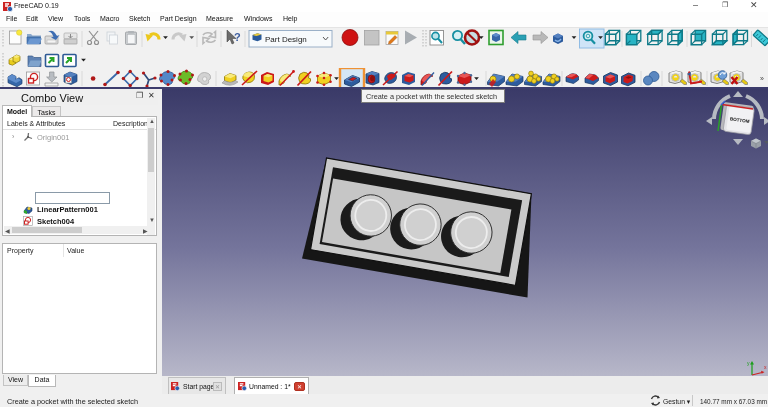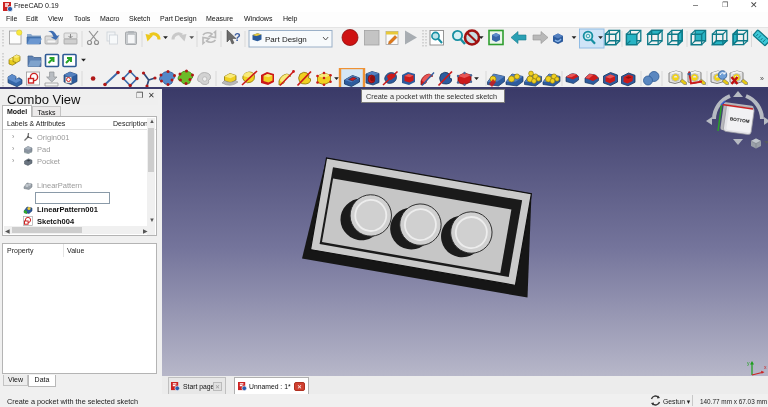--- a/index.html
+++ b/index.html
@@ -7,21 +7,21 @@
 body { font-family:"Liberation Sans", sans-serif; position:relative; background:#f1f1f1; }
 #titlebar { position:absolute; left:0; top:0; width:768px; height:12px; background:#ffffff; }
 #titletext { position:absolute; left:14px; top:2px; font-size:7px; color:#111; }
 .winbtn { position:absolute; top:0px; color:#444; font-size:9px; }
 #menubar { position:absolute; left:0; top:12px; width:768px; height:16px; background:#fdfdfd; border-bottom:1px solid #e4e4e4; }
 .menuitem { position:absolute; top:3px; font-size:7px; color:#111; }
 #tbarea { position:absolute; left:0; top:28px; width:768px; height:59px; background:#f1f1f1; }
 #navystrip { position:absolute; left:0; top:87px; width:768px; height:2px; background:#3c3c6c; }
 #combo { position:absolute; left:0; top:89px; width:158px; height:305px; background:#f0f0f0; }
 #cvtitle { position:absolute; left:0; top:0; width:158px; height:16px; background:#efefef; }
-#cvtitle span.t { position:absolute; left:7px; top:3px; font-size:13px; color:#111; }
+#cvtitle span.t { position:absolute; left:21px; top:3px; font-size:11px; color:#111; }
 .cvbtn { position:absolute; top:2px; font-size:8px; color:#333; }
 .tab { position:absolute; font-size:7px; color:#111; text-align:center; }
 #tabModel { left:2px; top:16px; width:30px; height:12px; background:#ffffff; border:1px solid #b8b8b8; border-bottom:none; font-weight:bold; padding-top:2px; z-index:2;}
 #tabTasks { left:32px; top:17px; width:29px; height:11px; background:#eceaea; border:1px solid #c4c4c4; border-bottom:none; padding-top:2px;}
 #treebox { position:absolute; left:2px; top:27px; width:155px; height:120px; background:#ffffff; border:1px solid #b4b4b4;padding-left:23px; }
 #treehdr { position:absolute; left:0; top:0; width:153px; height:13px; background:#fff; border-bottom:1px solid #e0e0e0; font-size:7px; color:#222; }
 #treehdr .h1 { position:absolute; left:4px; top:3px; }
 #treehdr .h2 { position:absolute; left:110px; top:3px; }
 .trow { position:absolute; left:0; height:12px; font-size:7.5px; color:#9a9a9a; }
 .trow .exp { position:absolute; left:9px; top:2px; font-size:7px; color:#8a8a8a; }
@@ -404,45 +404,20 @@
         <span class="h2">Description</span>
       </div>
     <div class="trow" style="top:14px;width:146px">
         <span class="exp">›</span>
         <svg class="tico" width="10" height="10" viewBox="0 0 10 10">
           <path d="M5 5 L1.5 8.5 M5 5 L9 6.5 M5 5 L5.5 1" stroke="#707070" stroke-width="1.3" fill="none"></path>
           <circle cx="5" cy="5" r="1" fill="#555"></circle>
         </svg>
         <span class="lbl">Origin001</span>
       </div>
-    <div class="trow" style="top:26px;width:146px">
-        <span class="exp">›</span>
-        <svg class="tico" width="10" height="10" viewBox="0 0 10 10">
-          <path d="M1.5 4.5 l3.5-2 4 1.5 0 3.5 -3.5 2 -4-1.5 z" fill="#8a94a0" stroke="#5a646e" stroke-width="0.5"></path>
-          <path d="M1.5 4.5 l3.5-2 4 1.5 -3.5 1.8 z" fill="#aab4be"></path>
-          <path d="M1 8.5 q4 2 8-0.5" stroke="#9aa" stroke-width="0.8" fill="none"></path>
-        </svg>
-        <span class="lbl">Pad</span>
-      </div>
-    <div class="trow" style="top:38px;width:146px">
-        <span class="exp">›</span>
-        <svg class="tico" width="10" height="10" viewBox="0 0 10 10">
-          <path d="M1.5 5 l4-2.2 3.5 1.4 0 3 -4 2.2 -3.5-1.4 z" fill="#6a7480" stroke="#4a545e" stroke-width="0.5"></path>
-          <path d="M3.5 4.8 l2-1.1 2 0.7 -2 1.1 z" fill="#3a424a"></path>
-        </svg>
-        <span class="lbl">Pocket</span>
-      </div>
-    <div class="trow" style="top:62px;width:146px">
-        <svg class="tico" width="10" height="10" viewBox="0 0 10 10">
-          <path d="M1 7 l3-4 5 1 0 3 -3 2.5 -5-1 z" fill="#9aa2aa" stroke="#6a727a" stroke-width="0.5"></path>
-          <circle cx="4" cy="5.5" r="1.5" fill="#c2c8ce"></circle>
-          <circle cx="6.5" cy="4.5" r="1.2" fill="#c2c8ce"></circle>
-        </svg>
-        <span class="lbl">LinearPattern</span>
-      </div>
     <div class="trow black" style="top:86px;width:146px">
         <svg class="tico" width="10" height="10" viewBox="0 0 10 10">
           <path d="M1 7 l3-4 5 1 0 3 -3 2.5 -5-1 z" fill="#2d5c9e" stroke="#16335e" stroke-width="0.5"></path>
           <circle cx="6" cy="4.5" r="1.6" fill="#e8c93a"></circle>
           <path d="M1 6 l3 1 0 3 -3-1 z" fill="#2fa82f"></path>
         </svg>
         <span class="lbl">LinearPattern001</span>
       </div>
     <div class="trow black" style="top:98px;width:146px">
         <svg class="tico" width="10" height="10" viewBox="0 0 10 10">

